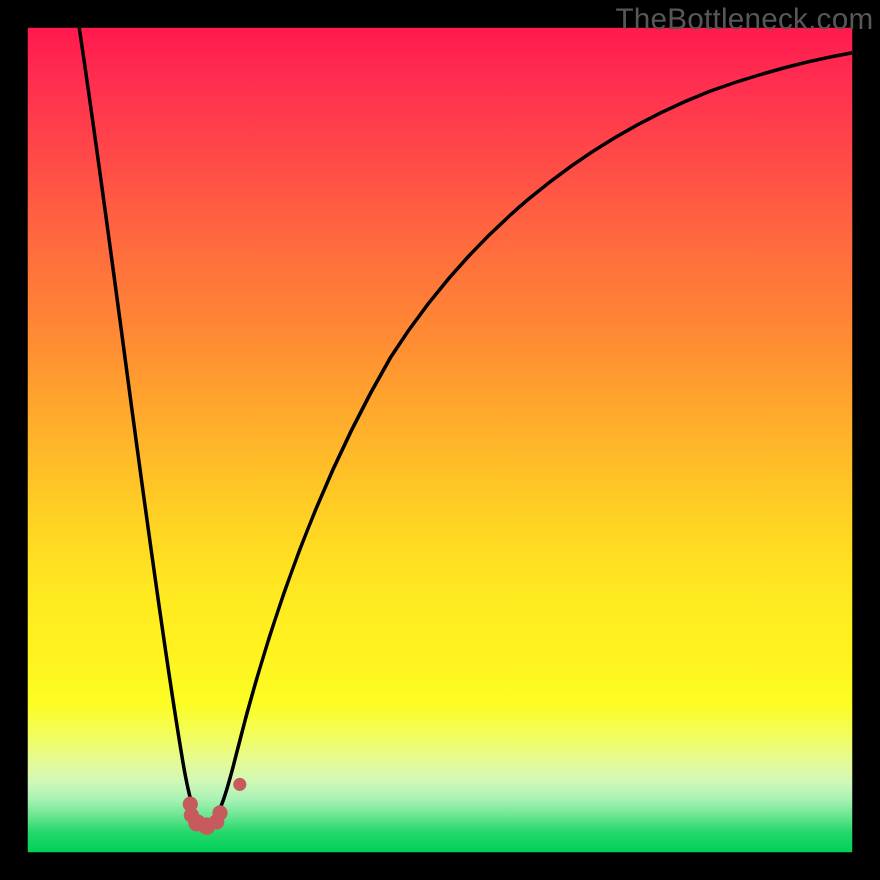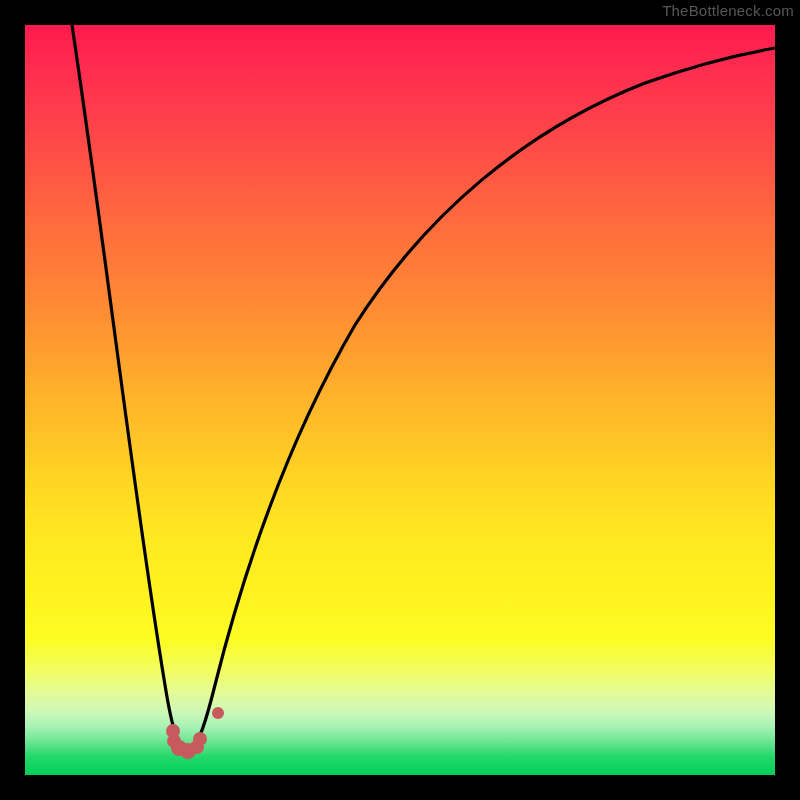--- a/index.html
+++ b/index.html
@@ -47,21 +47,21 @@
       #6de692 95.5%,
       #26d86c 97.5%,
       #00cf58 100%
     );
   }
   .watermark {
     position: absolute;
     top: 2px;
     right: 6px;
     color: #575757;
-    font-size: 15px;
+    font-size: 27px;
     letter-spacing: 0.2px;
     font-weight: 400;
     user-select: none;
   }
   svg.curve {
     position: absolute;
     inset: 0;
   }
 </style>
 </head>

